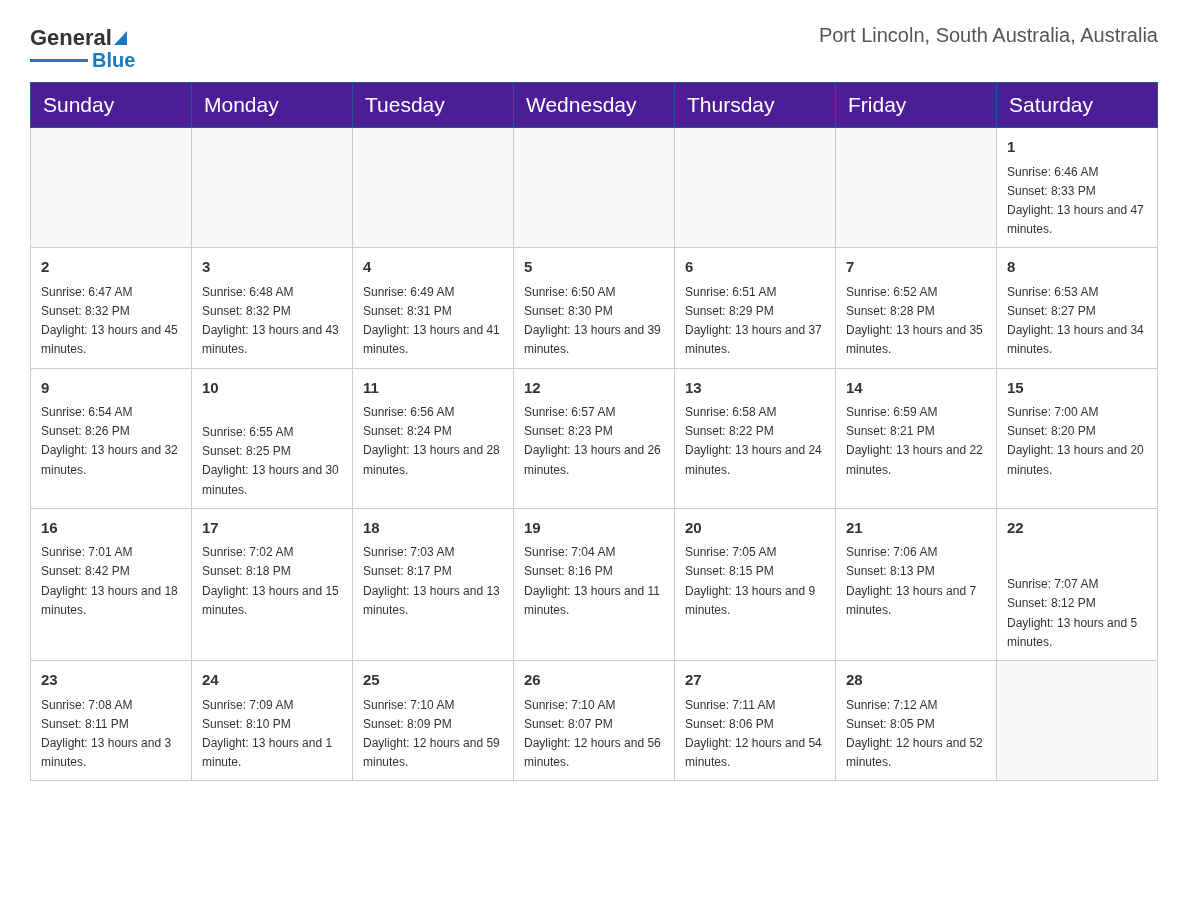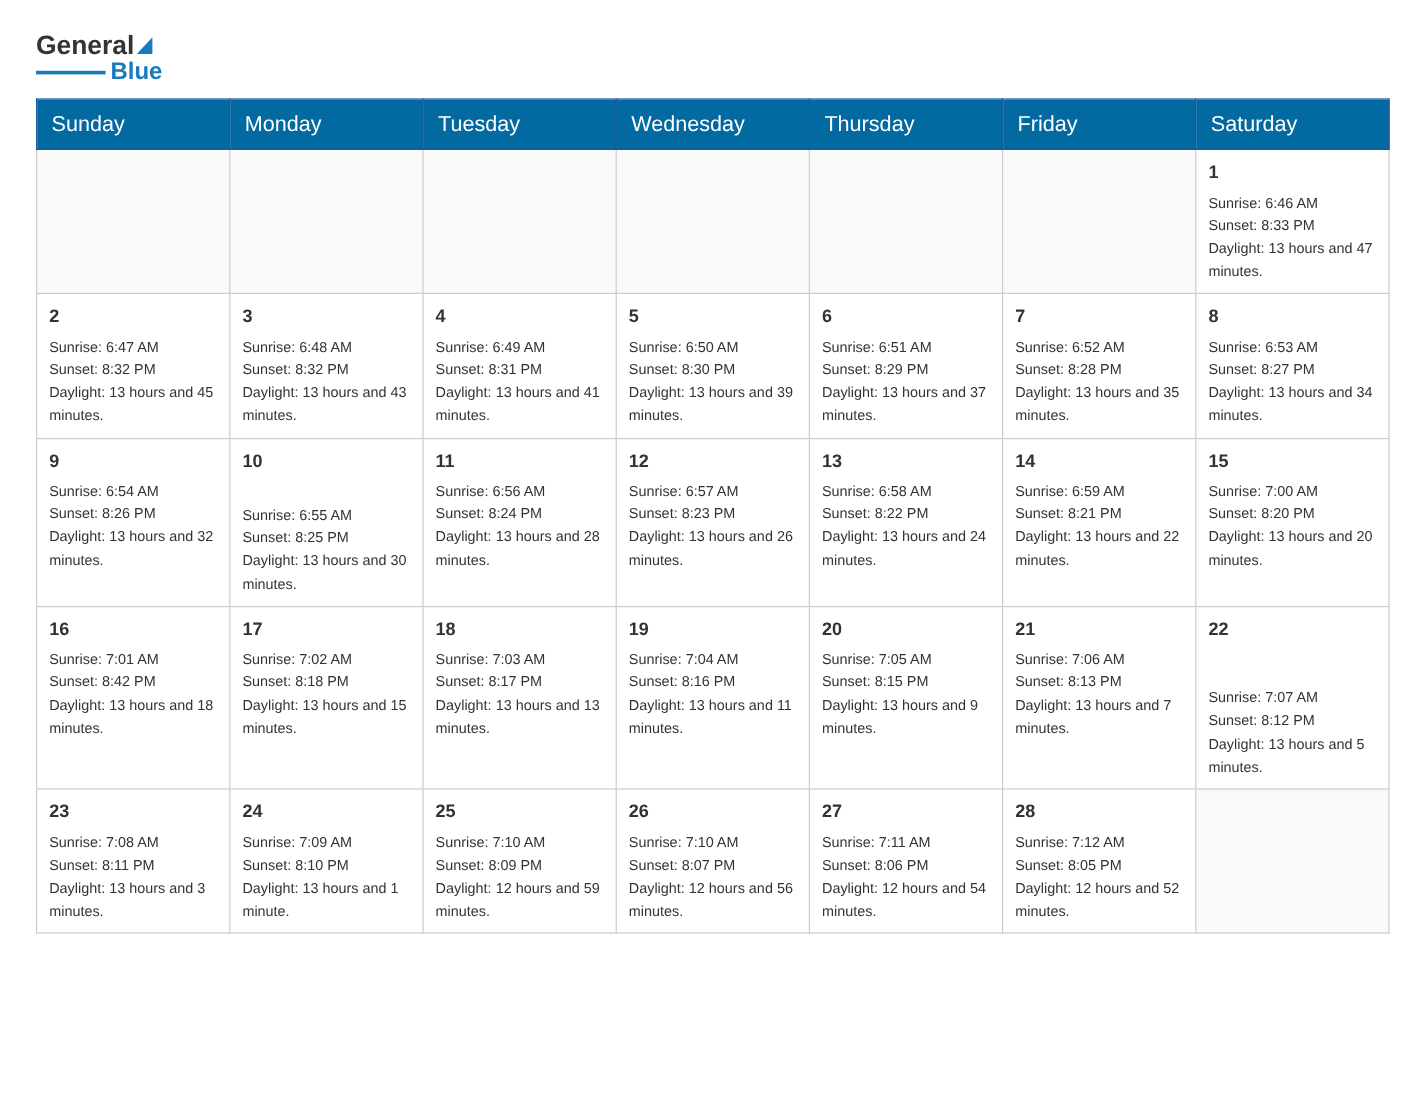--- a/index.html
+++ b/index.html
@@ -45,24 +45,24 @@
       font-size: 20px;
       color: #555;
       margin-top: 4px;
     }
     .calendar-table {
       width: 100%;
       border-collapse: collapse;
       margin-top: 5px;
     }
     .calendar-table thead th {
-      background-color: #0369a1;
+      background-color: #4c1d95;
       color: #fff;
       padding: 10px 12px;
-      font-size: 18px;
+      font-size: 21px;
       font-weight: normal;
       text-align: left;
       border: 1px solid #1a5a99;
     }
     .calendar-table tbody td {
       border: 1px solid #ccc;
       vertical-align: top;
       padding: 8px 10px;
       width: 14.28%;
       min-height: 100px;
@@ -101,20 +101,21 @@
           <div style="width:0; height:0; border-left:13px solid transparent; border-right:0px solid transparent; border-bottom:14px solid #1a7abf; margin-left:0px;"></div>
         </div>
       </div>
       <div style="display:flex; align-items:center; margin-top:-2px;">
         <div style="width:58px; height:3px; background:#1a7abf;"></div>
         <span class="logo-text-blue" style="margin-left:4px;">Blue</span>
       </div>
     </div>
   </div>
   <div class="title-area">
+    <div class="subtitle">Port Lincoln, South Australia, Australia</div>
   </div>
 </div>
 
 <table class="calendar-table">
   <thead>
     <tr>
     <th>Sunday</th>
         <th>Monday</th>
         <th>Tuesday</th>
         <th>Wednesday</th>

